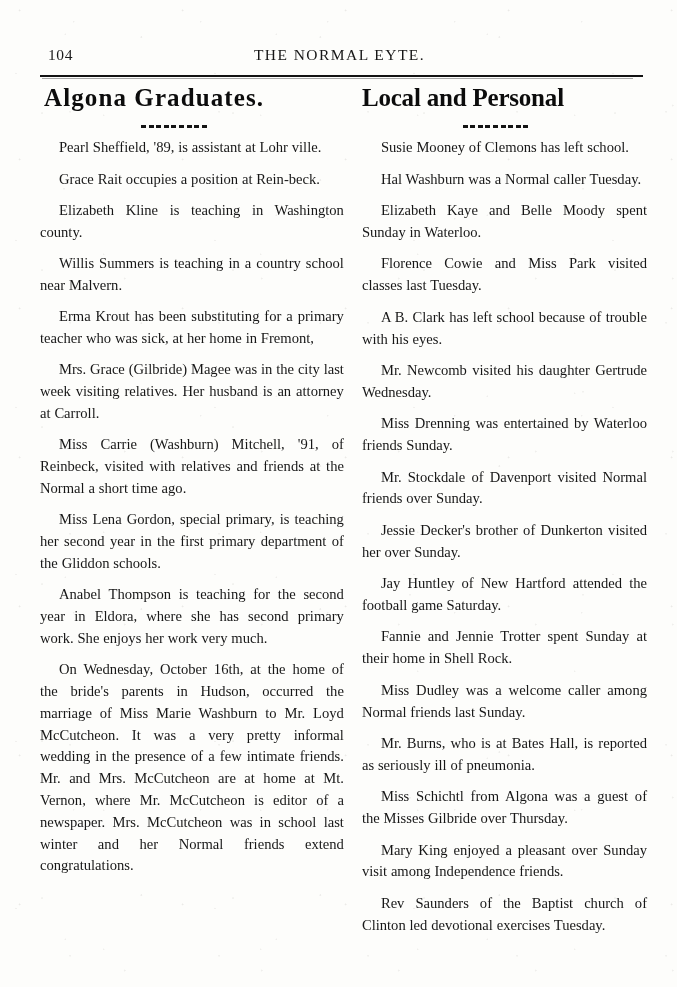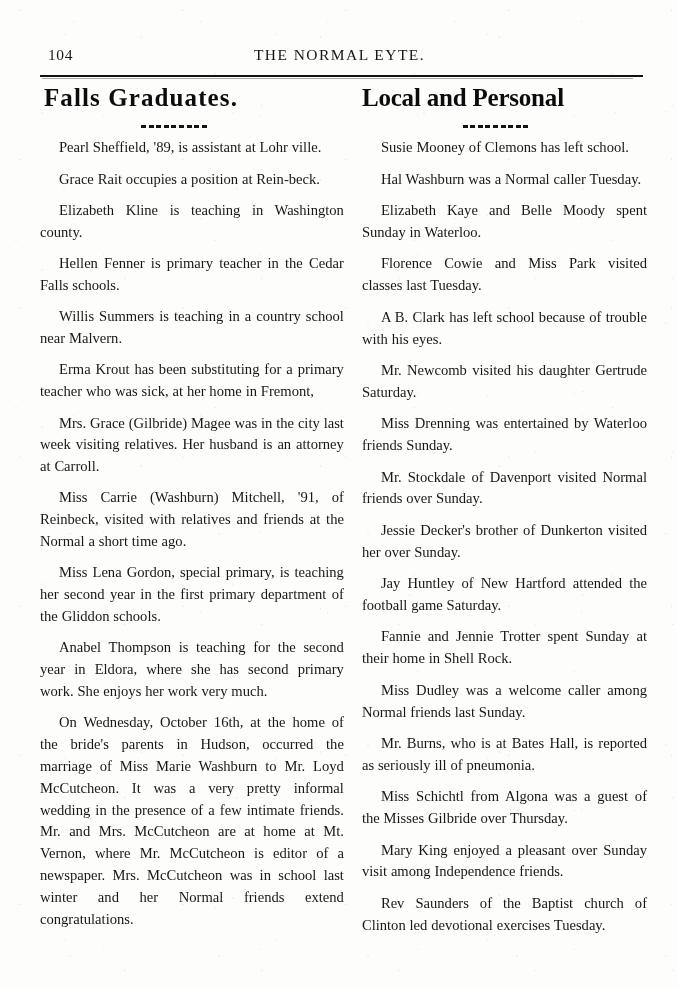--- a/index.html
+++ b/index.html
@@ -170,39 +170,38 @@
   </div>
 
   <div class="head-rule">
     <div class="thick"></div>
     <div class="thin"></div>
   </div>
 
   <div class="columns">
 
     <div class="col col-left">
-      <h1 class="col-heading">Falls  Graduates.</h1>
+      <h1 class="col-heading">Algona  Graduates.</h1>
       <div class="ornament">
         <span class="dashes">
           <i></i>
             <i></i>
             <i></i>
             <i></i>
             <i></i>
             <i></i>
             <i></i>
             <i></i>
             <i></i>
         </span>
       </div>
       <div class="body-text">
           <p>Pearl Sheffield, '89, is assistant at Lohr ville.</p>
           <p>Grace Rait occupies a position at Rein-beck.</p>
           <p>Elizabeth Kline is teaching in Washington county.</p>
-          <p>Hellen Fenner is primary teacher in the Cedar Falls schools.</p>
           <p>Willis Summers is teaching in a country school near Malvern.</p>
           <p>Erma Krout has been substituting for a primary teacher who was sick, at her home in Fremont,</p>
           <p>Mrs. Grace (Gilbride) Magee was in the city last week visiting relatives. Her husband is an attorney at Carroll.</p>
           <p>Miss Carrie (Washburn) Mitchell, '91, of Reinbeck, visited with relatives and friends at the Normal a short time ago.</p>
           <p>Miss Lena Gordon, special primary, is teaching her second year in the first primary department of the Gliddon schools.</p>
           <p>Anabel Thompson is teaching for the second year in Eldora, where she has second primary work. She enjoys her work very much.</p>
           <p>On Wednesday, October 16th, at the home of the bride's parents in Hudson, occurred the marriage of Miss Marie Washburn to Mr. Loyd McCutcheon. It was a very pretty informal wedding in the presence of a few intimate friends. Mr. and Mrs. McCutcheon are at home at Mt. Vernon, where Mr. McCutcheon is editor of a newspaper. Mrs. McCutcheon was in school last winter and her Normal friends extend congratulations.</p>
         </div>
     </div>
 
@@ -220,21 +219,21 @@
             <i></i>
             <i></i>
         </span>
       </div>
       <div class="body-text">
           <p>Susie Mooney of Clemons has left school.</p>
           <p>Hal Washburn was a Normal caller Tuesday.</p>
           <p>Elizabeth Kaye and Belle Moody spent Sunday in Waterloo.</p>
           <p>Florence Cowie and Miss Park visited classes last Tuesday.</p>
           <p>A B. Clark has left school because of trouble with his eyes.</p>
-          <p>Mr. Newcomb visited his daughter Gertrude Saturday.</p>
+          <p>Mr. Newcomb visited his daughter Gertrude Wednesday.</p>
           <p>Miss Drenning was entertained by Waterloo friends Sunday.</p>
           <p>Mr. Stockdale of Davenport visited Normal friends over Sunday.</p>
           <p>Jessie Decker's brother of Dunkerton visited her over Sunday.</p>
           <p>Jay Huntley of New Hartford attended the football game Saturday.</p>
           <p>Fannie and Jennie Trotter spent Sunday at their home in Shell Rock.</p>
           <p>Miss Dudley was a welcome caller among Normal friends last Sunday.</p>
           <p>Mr. Burns, who is at Bates Hall, is reported as seriously ill of pneumonia.</p>
           <p>Miss Schichtl from Algona was a guest of the Misses Gilbride over Thursday.</p>
           <p>Mary King enjoyed a pleasant over Sunday visit among Independence friends.</p>
           <p>Rev Saunders of the Baptist church of Clinton led devotional exercises Tuesday.</p>

